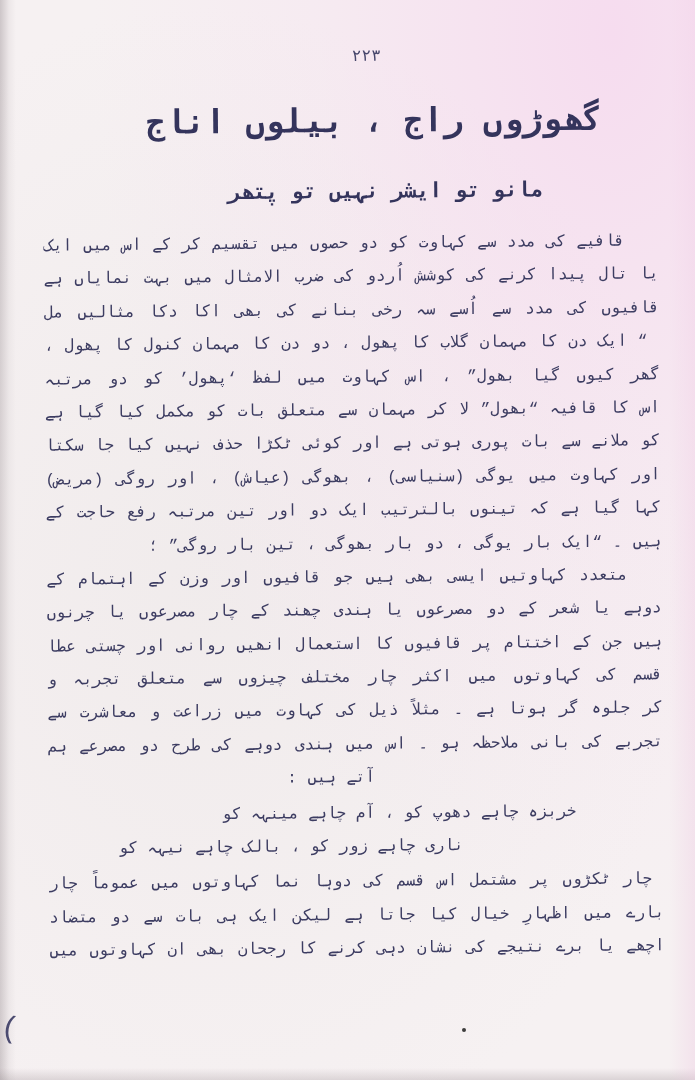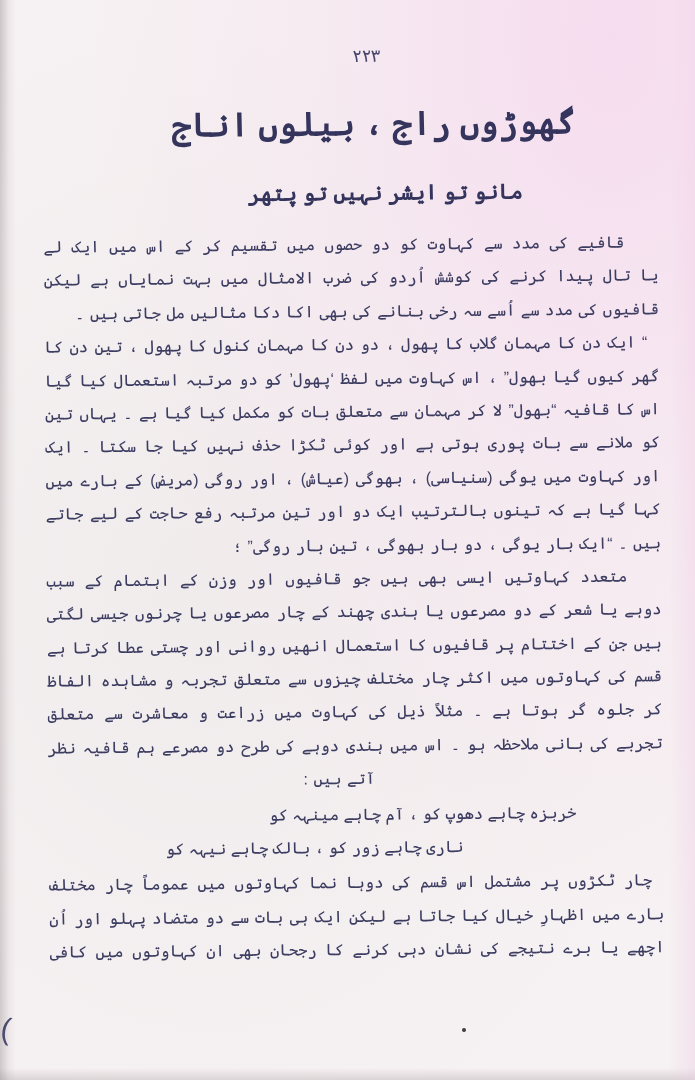--- a/index.html
+++ b/index.html
@@ -8,21 +8,21 @@
     width:695px;height:1080px;
     margin:0 auto;
     overflow:hidden;
     background:
       radial-gradient(ellipse at 88% 3%, rgba(246,213,238,0.75), rgba(246,213,238,0.22) 34%, transparent 60%),
       radial-gradient(ellipse at 30% 55%, rgba(236,231,231,0.55), transparent 70%),
       linear-gradient(90deg, rgba(110,98,104,0.30), rgba(110,98,104,0.07) 9px, transparent 16px),
       linear-gradient(270deg, rgba(238,203,226,0.38), transparent 26px),
       linear-gradient(0deg, rgba(120,105,112,0.22), transparent 12px),
       #f6f1f2;
-    font-family:Liberation Sans, sans-serif;
+    font-family:Liberation Mono, monospace;
     color:#3d3d62;
   }
   .content{
     position:absolute; inset:0;
     padding:34px 34px 0 46px;
     direction:rtl;
     transform:rotate(-0.5deg);
     transform-origin:50% 50%;
   }
   .pagenum{

